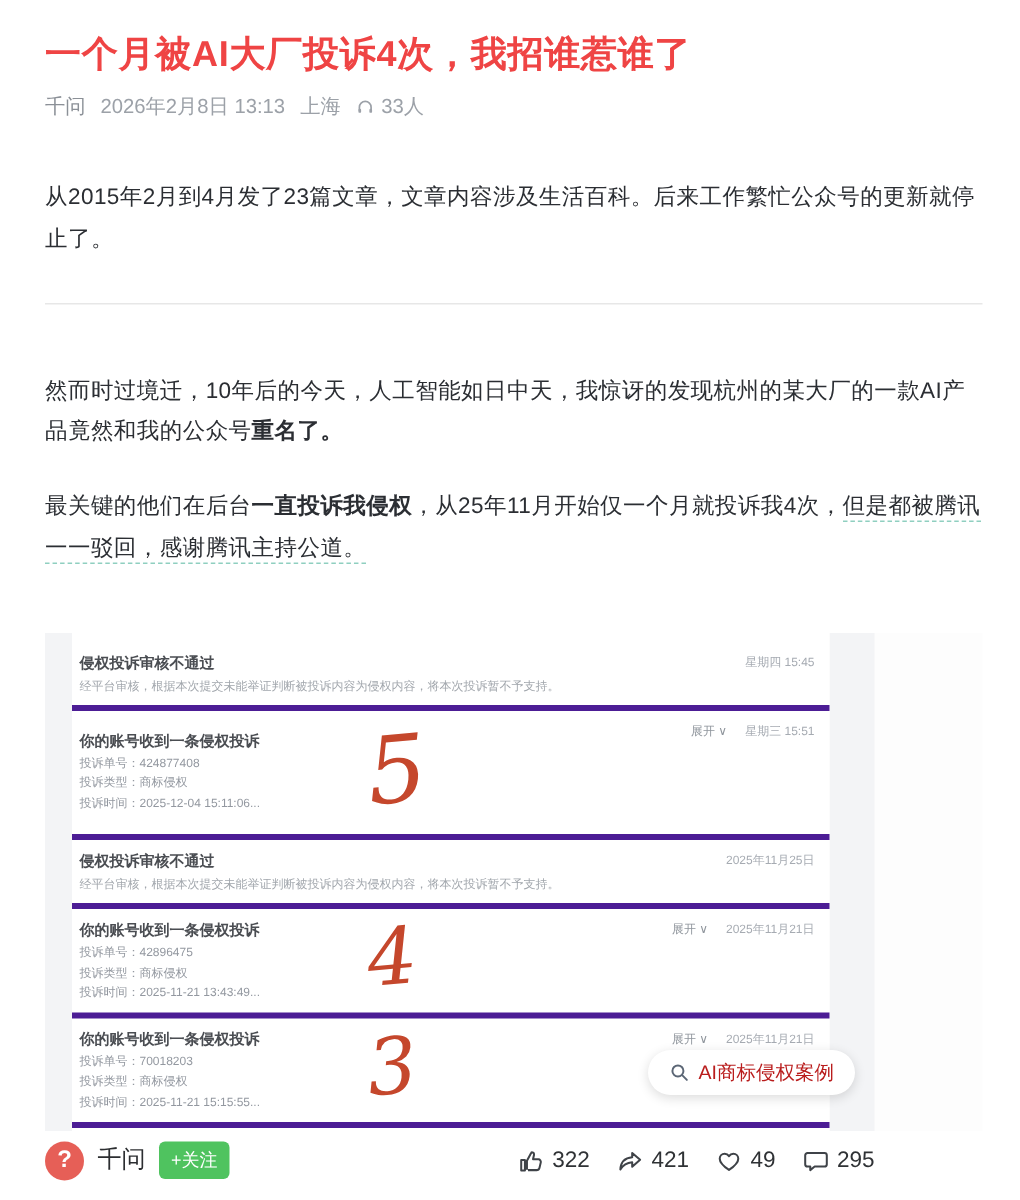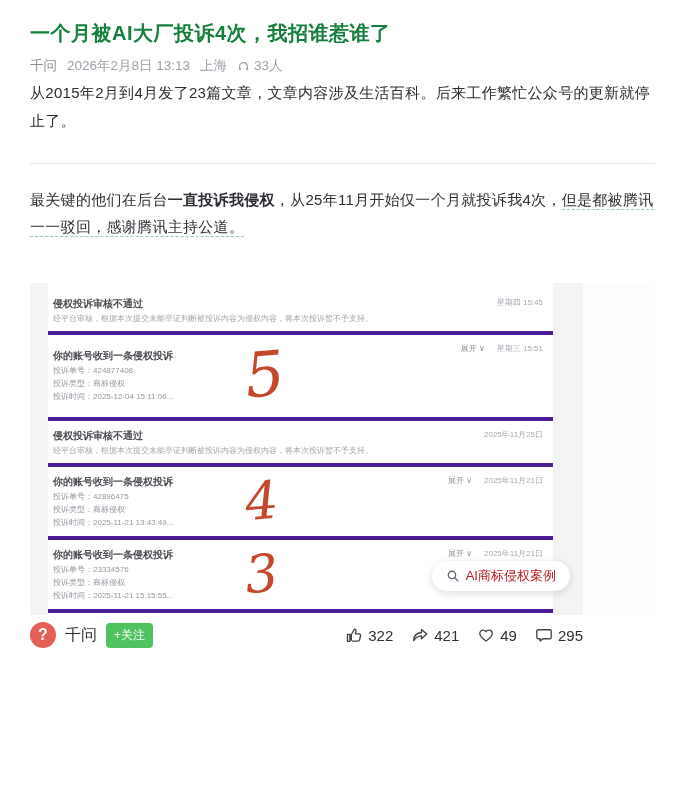--- a/index.html
+++ b/index.html
@@ -1,30 +1,30 @@
 <!DOCTYPE html>
 <html><head>
 <meta charset="utf-8">
 <style>
   * { margin:0; padding:0; box-sizing:border-box; }
   html,body { width:680px; height:800px; background:#fff; overflow:hidden;
     font-family:"Liberation Sans","DejaVu Sans",sans-serif; }
   .page { padding:20px 25px 0 30px; }
 
-  .title { font-size:20px; font-weight:700; color:#15803d; letter-spacing:.5px; }
+  .title { font-size:24px; font-weight:700; color:#ef4444; letter-spacing:.5px; }
 
   .meta { margin-top:10px; display:flex; align-items:center; gap:10px;
     font-size:13.5px; color:#9ca1a8; }
   .meta .author { color:#8b9097; }
   .aud { display:flex; align-items:center; gap:4px; }
   .aud svg { display:block; }
 
   .body-text { font-size:15px; color:#2b2e33; line-height:1.85; letter-spacing:.3px; }
   .p1 { margin-top:26px; }
-  .p2 { margin-top:4px; }
+  .p2 { margin-top:38px; }
   .divider { border:none; border-top:1px solid #e7e7e7; margin:28px 0 0 0; }
   .p3 { margin-top:44px; }
   .p4 { margin-top:22px; }
   b.inline { font-weight:700; }
   .dashed-u { border-bottom:1.5px dashed #8fcfc0; padding-bottom:1px; }
 
   
   .embed { position:relative; margin-top:42px; width:625px; height:332px;
     background:#fdfdfd; overflow:hidden; }
   .strip { position:absolute; top:0; bottom:0; background:#f3f4f6; }
@@ -82,20 +82,21 @@
       </svg>
       <span>33人</span>
     </span>
   </div>
 
 
   <p class="body-text p2">从2015年2月到4月发了23篇文章，文章内容涉及生活百科。后来工作繁忙公众号的更新就停止了。</p>
 
   <hr class="divider">
 
+  <p class="body-text p3"><span>然而时过境迁，10年后的今天，人工智能如日中天，我惊讶的发现杭州的某大厂的一款AI产品竟然和我的公众号</span><b class="inline">重名了。</b></p>
 
   <p class="body-text p4"><span>最关键的他们在后台</span><b class="inline">一直投诉我侵权</b><span>，从25年11月开始仅一个月就投诉我4次，</span><span class="dashed-u">但是都被腾讯一一驳回，感谢腾讯主持公道。</span></p>
 
   <figure class="embed">
     <div class="strip left"></div>
     <div class="strip right"></div>
 
     <div class="embed-col">
 
       <div class="n-row n-reject">
@@ -133,21 +134,21 @@
         <div class="n-field">投诉时间：2025-11-21 13:43:49...</div>
         <span class="mark">4</span>
         <div class="n-right">
             <span class="n-expand">展开 ∨</span>
             <span>2025年11月21日</span>
           </div>
       </div>
 
       <div class="n-row n-complaint">
         <div class="n-title">你的账号收到一条侵权投诉</div>
-        <div class="n-field">投诉单号：23334576</div>
+        <div class="n-field">投诉单号：70018203</div>
         <div class="n-field">投诉类型：商标侵权</div>
         <div class="n-field">投诉时间：2025-11-21 15:15:55...</div>
         <span class="mark">3</span>
         <div class="n-right">
             <span class="n-expand">展开 ∨</span>
             <span>2025年11月21日</span>
           </div>
       </div>
 
       <div class="n-row n-reject">

